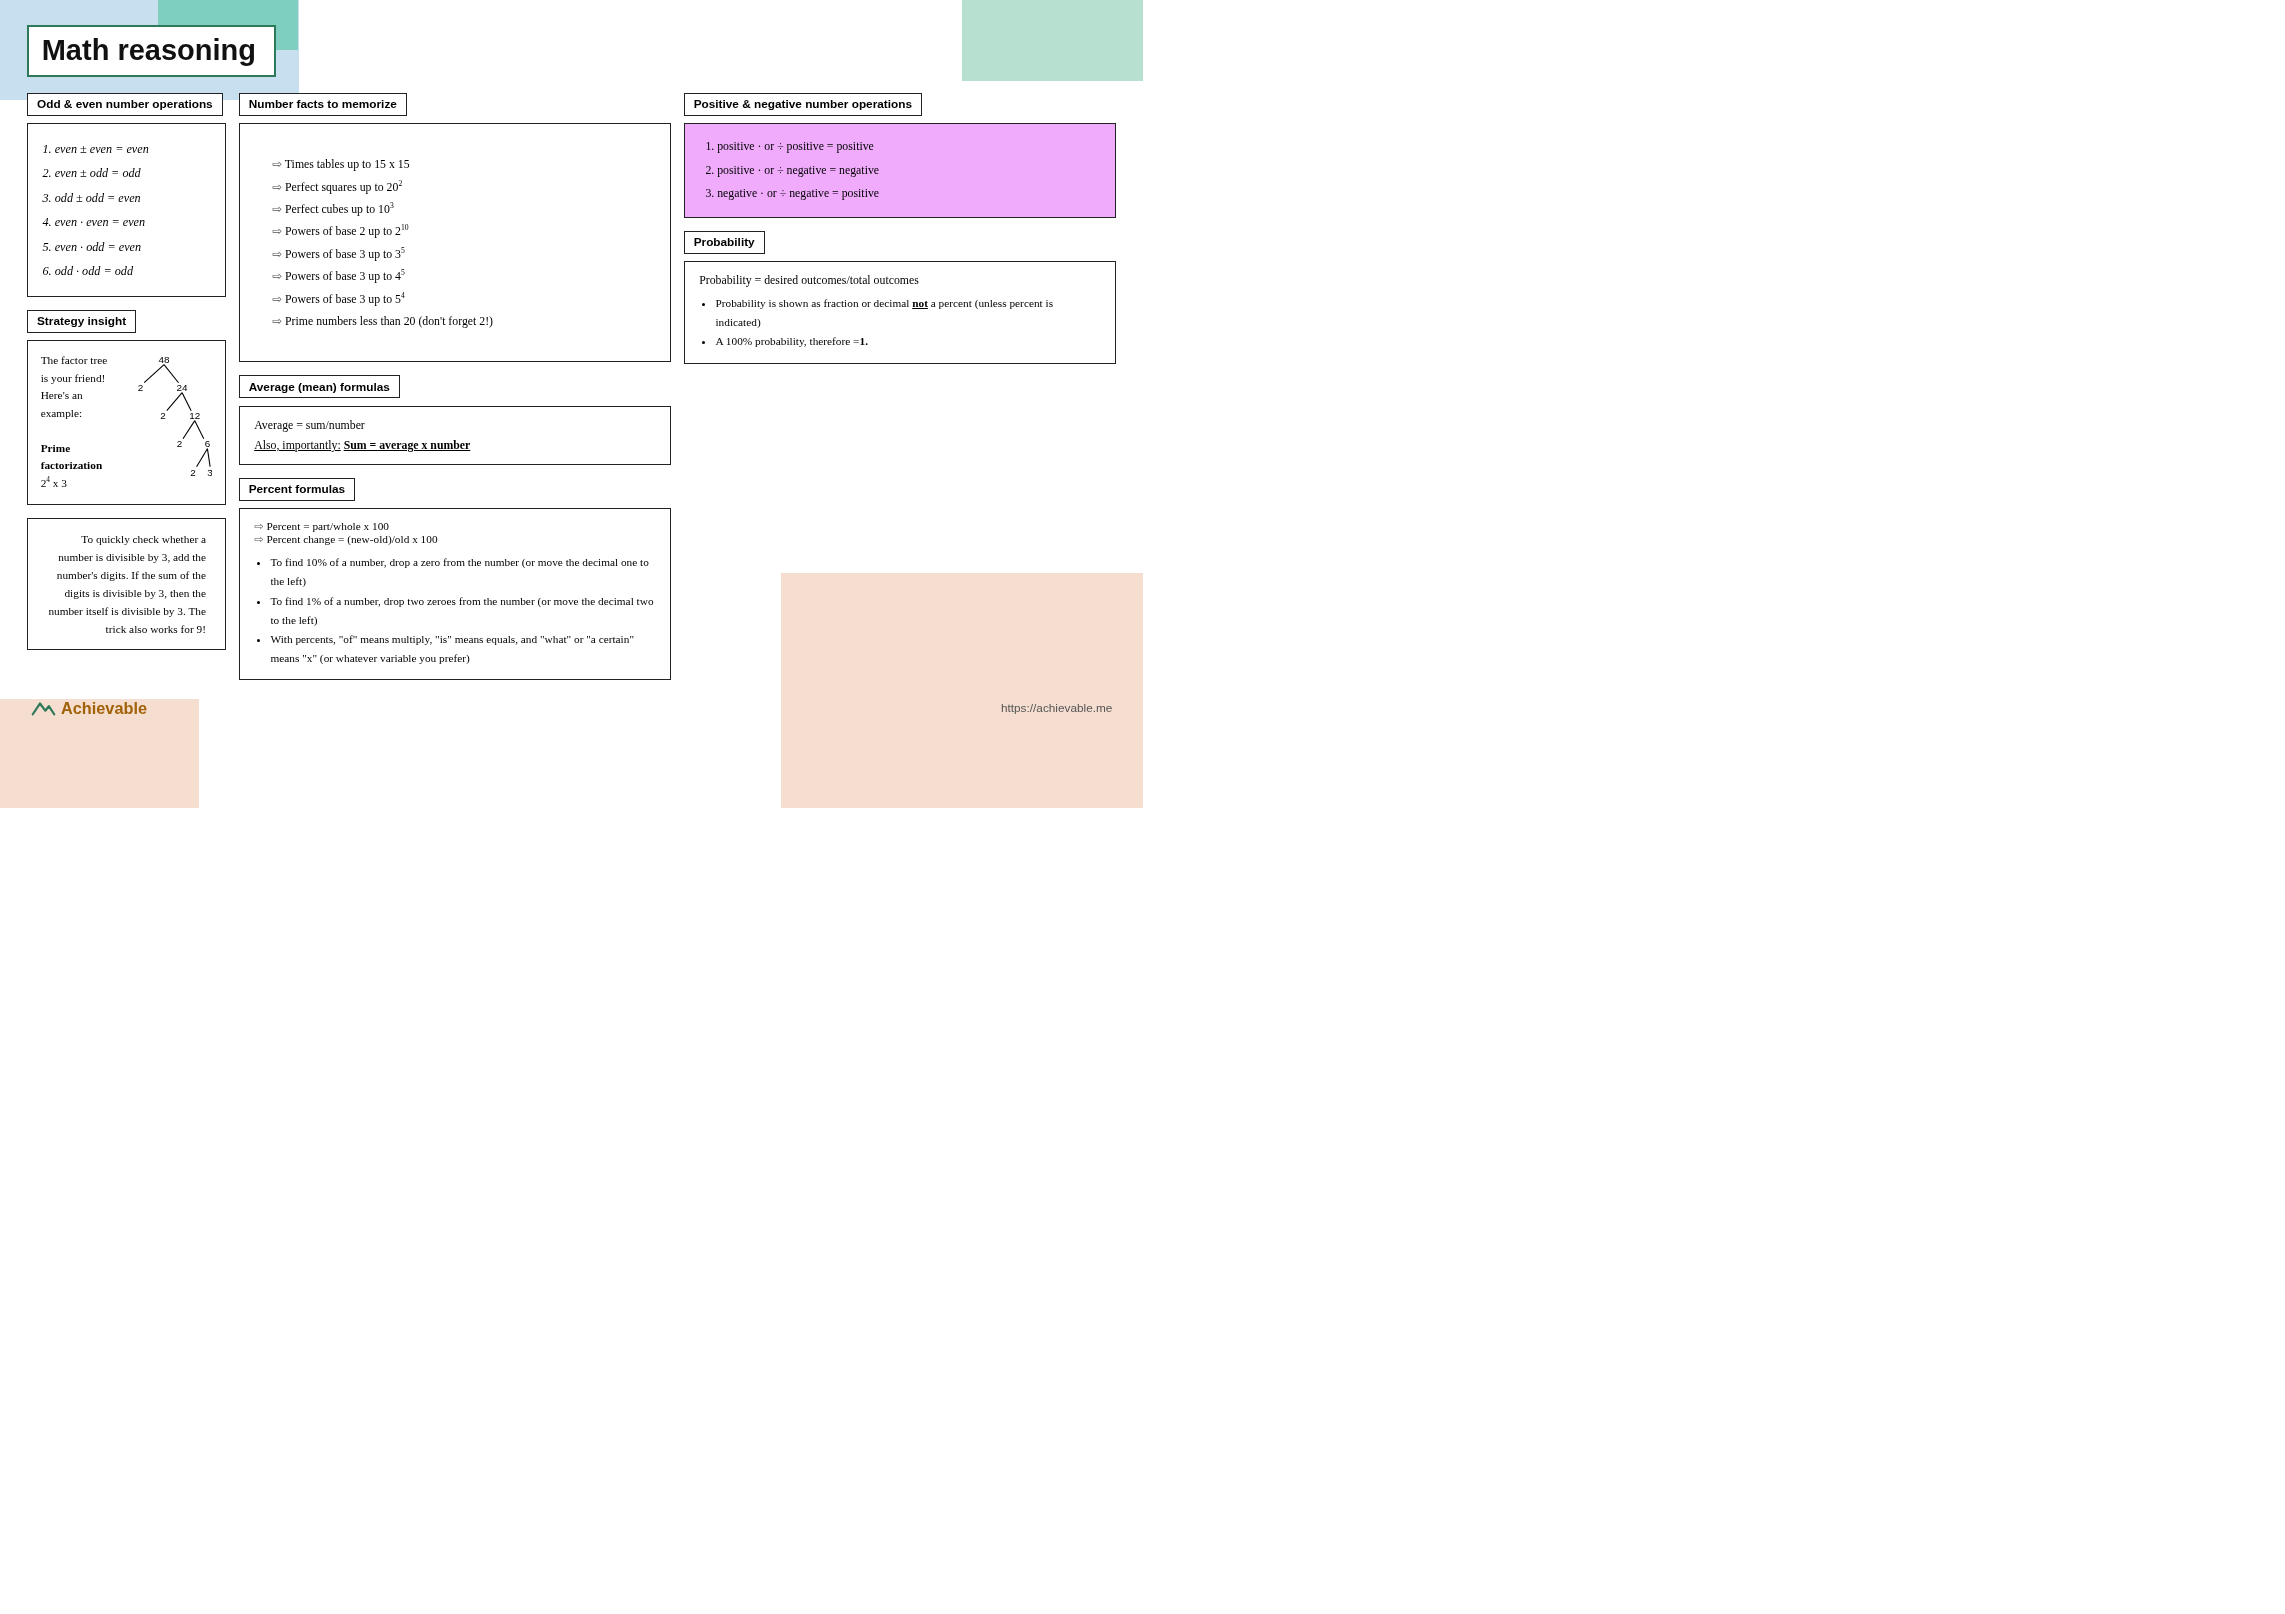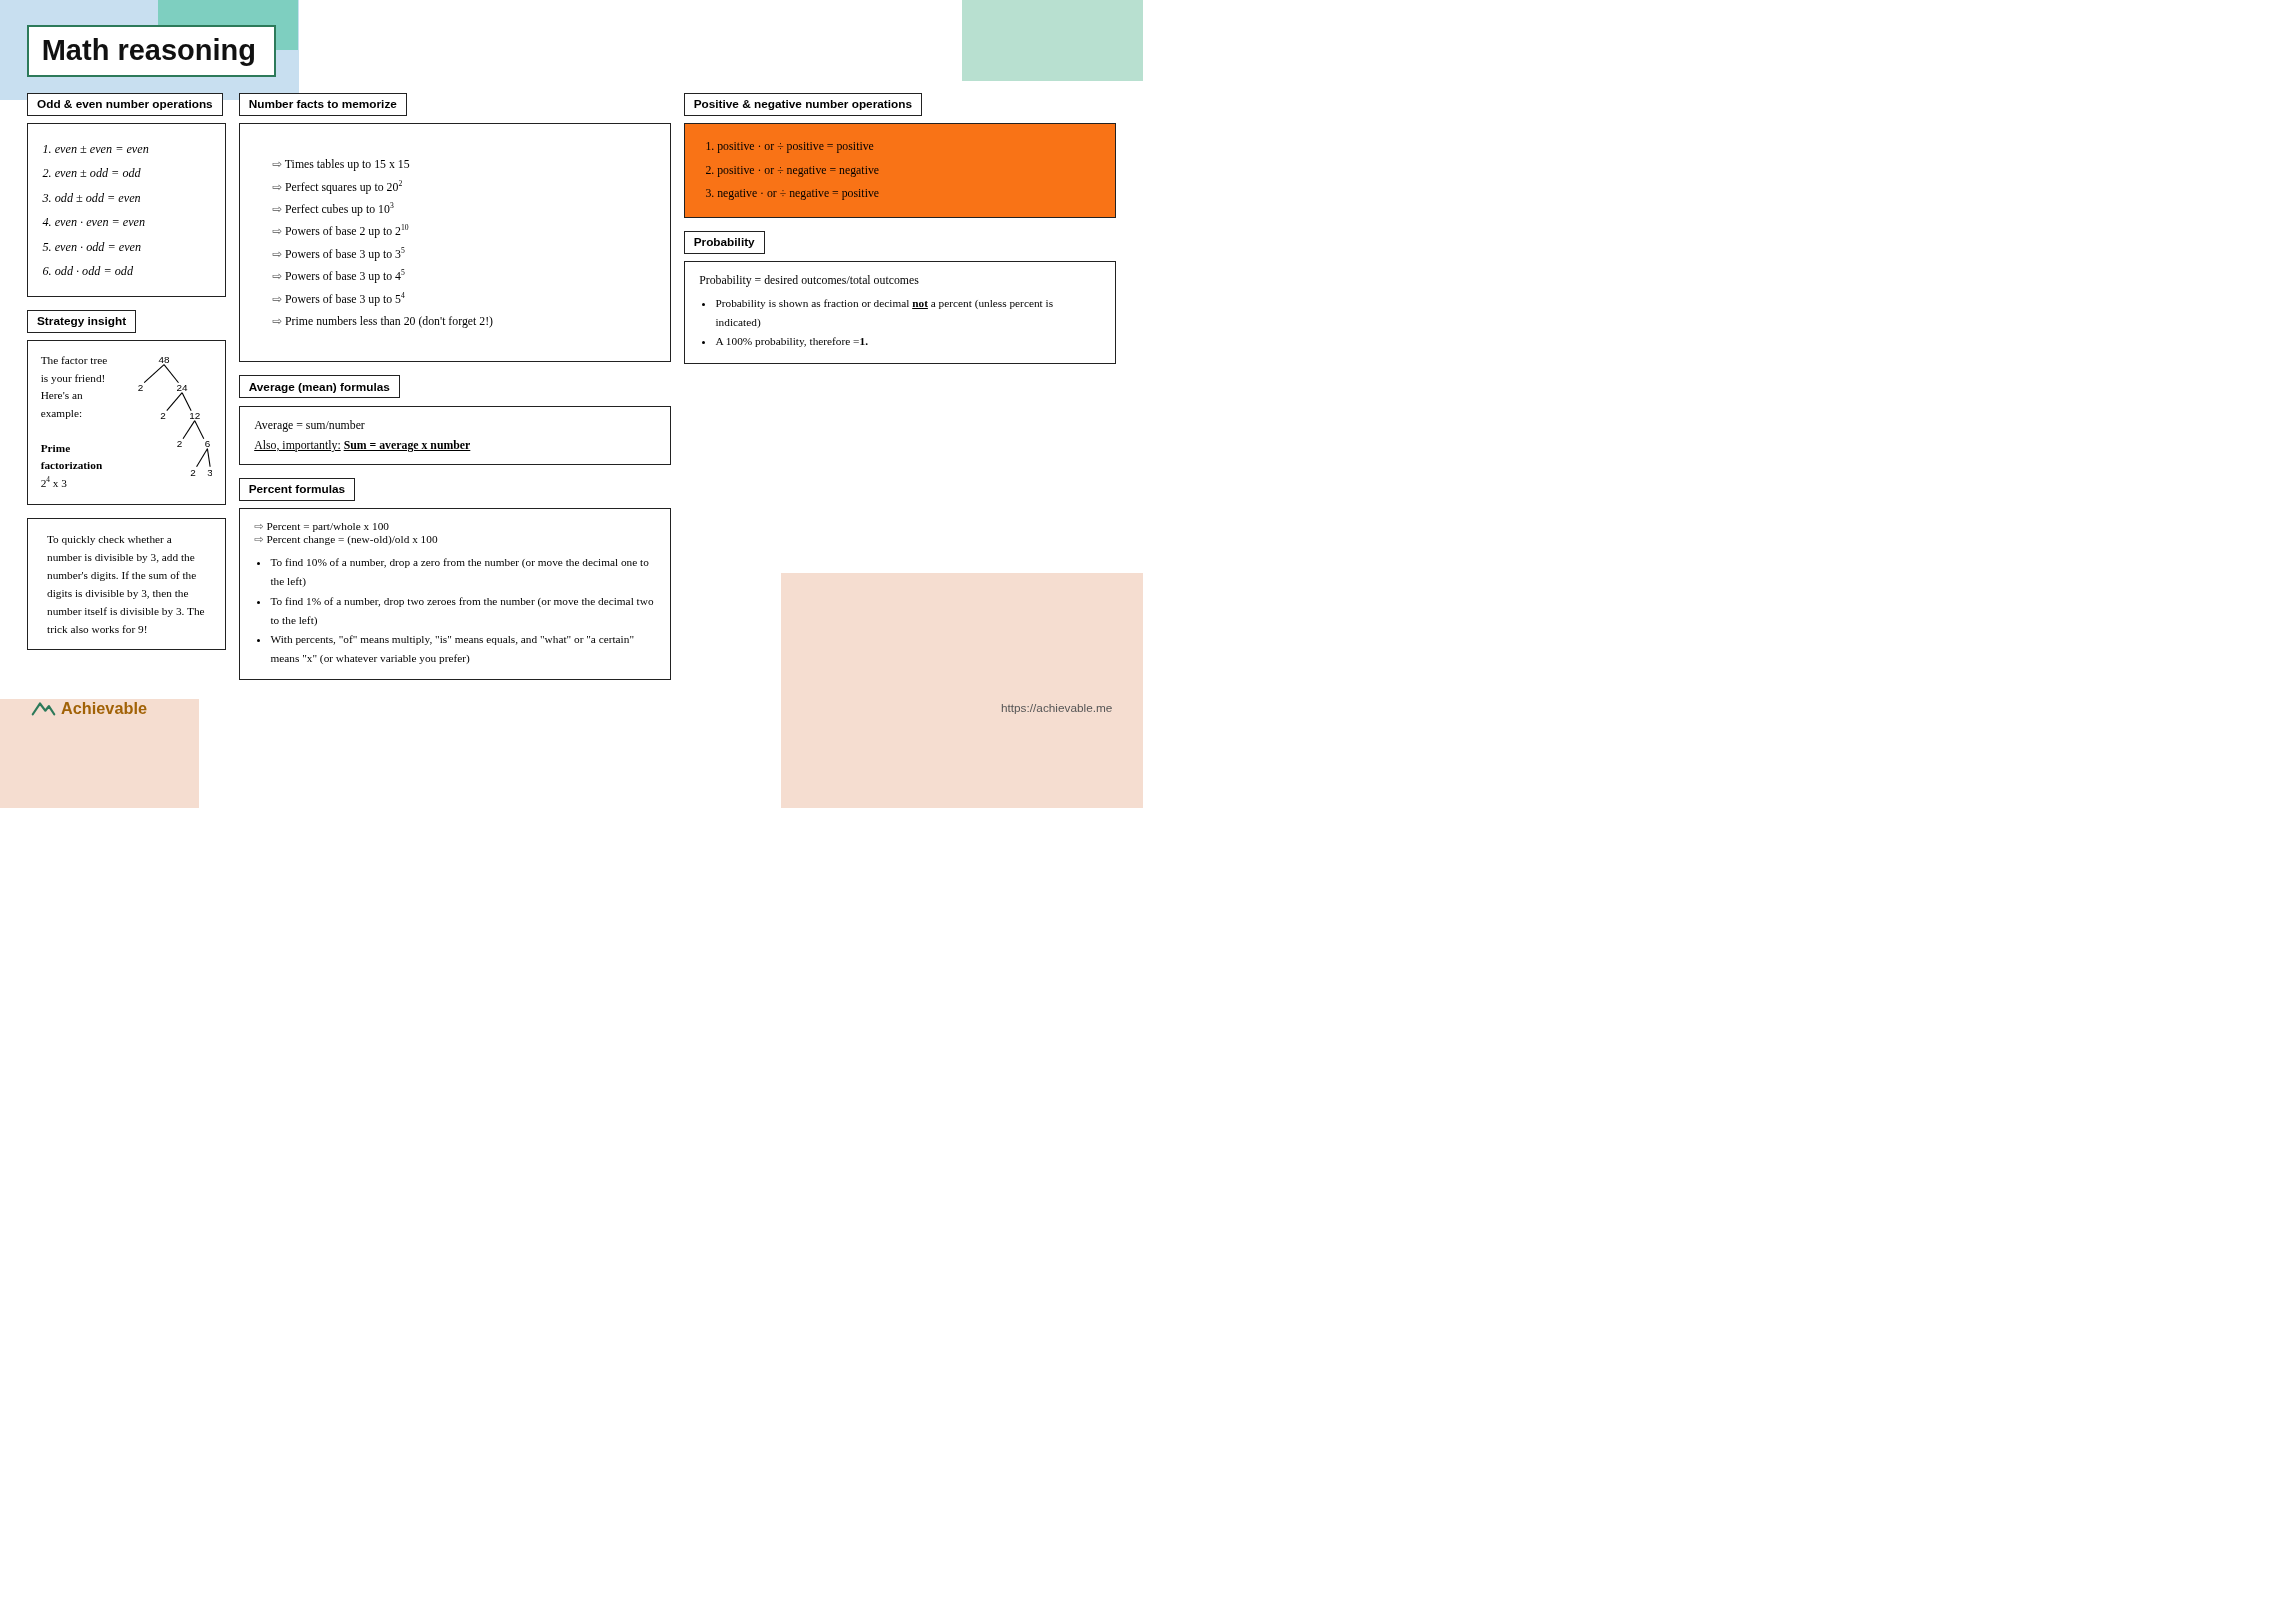--- a/index.html
+++ b/index.html
@@ -122,20 +122,21 @@
       font-size: 10px;
     }
 
     
     .divisibility-box {
       border: 1.8px solid #222;
       padding: 11px 19px;
       font-size: 11.3px;
       line-height: 1.6;
       background: #fff;
+      text-align: right;
     }
 
     
     .mid-col {
       display: flex;
       flex-direction: column;
       gap: 12.7px;
     }
 
     
@@ -193,21 +194,21 @@
     .right-col {
       display: flex;
       flex-direction: column;
       gap: 12.7px;
     }
 
     
     .posneg-box {
       border: 1.8px solid #222;
       padding: 11px 14.5px;
-      background: #f97316;
+      background: #f0abfc;
       font-size: 11.8px;
       line-height: 2;
     }
     .posneg-box ol {
       list-style: decimal;
       padding-left: 18px;
     }
 
     
     .prob-box {

